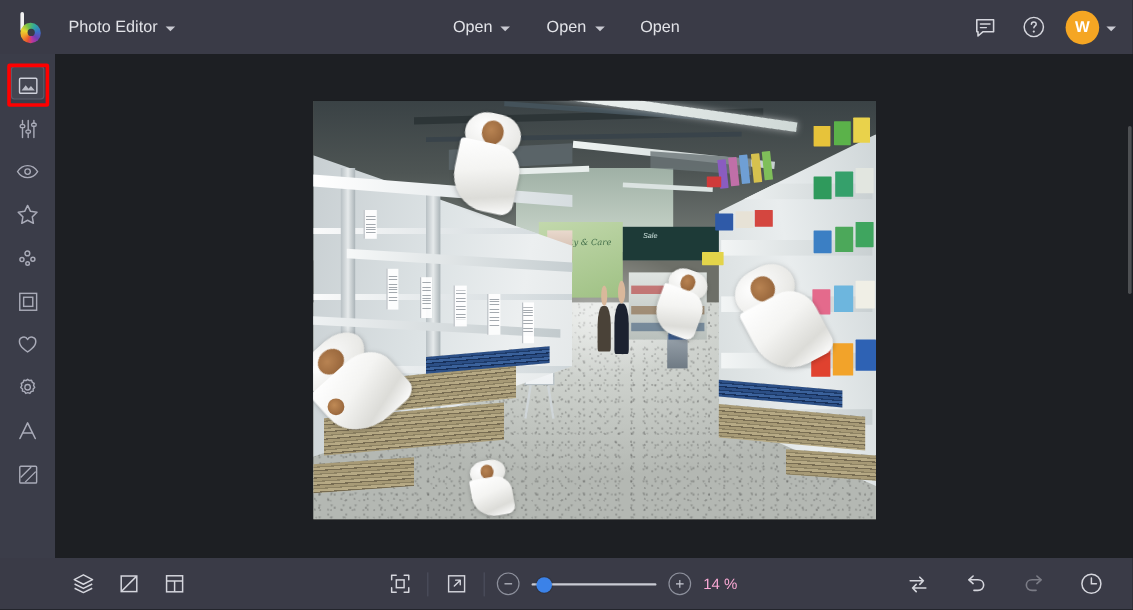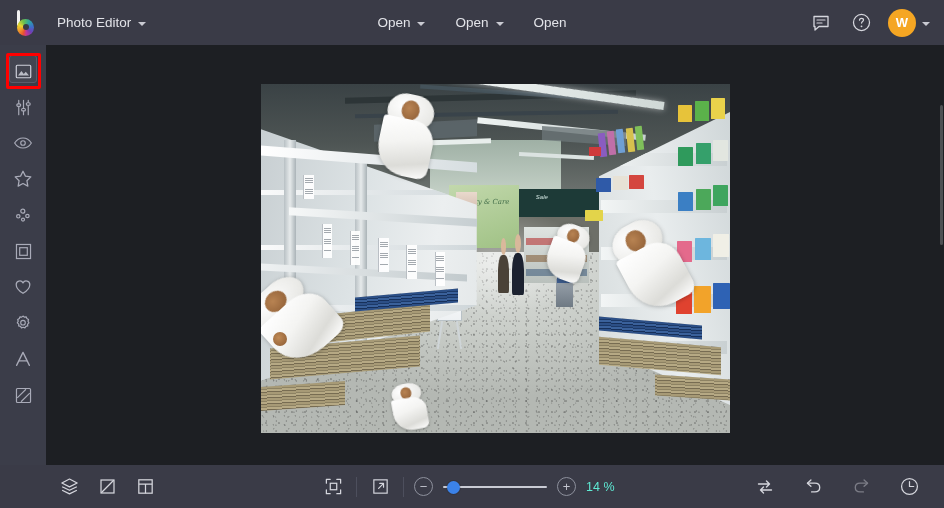--- a/index.html
+++ b/index.html
@@ -333,21 +333,21 @@
     position: absolute; left: 0; top: 6px;
     width: 100%; height: 2.5px; border-radius: 2px;
     background: #c9cbd4;
   }
   .slider .knob {
     position: absolute; top: 1px; left: 0;
     width: 13px; height: 13px; border-radius: 50%;
     background: #3b82e8; box-shadow: 0 0 0 1px rgba(0,0,0,.12);
   }
   .zoomval {
-    color: #5eead4; font-size: 12.5px; margin-left: 10px;
+    color: #f9a8d4; font-size: 12.5px; margin-left: 10px;
     min-width: 38px;
   }
   .dim { opacity: .42; }
 </style>
 </head>
 <body>
 
 <div class="app">
 
   <div class="topbar">

